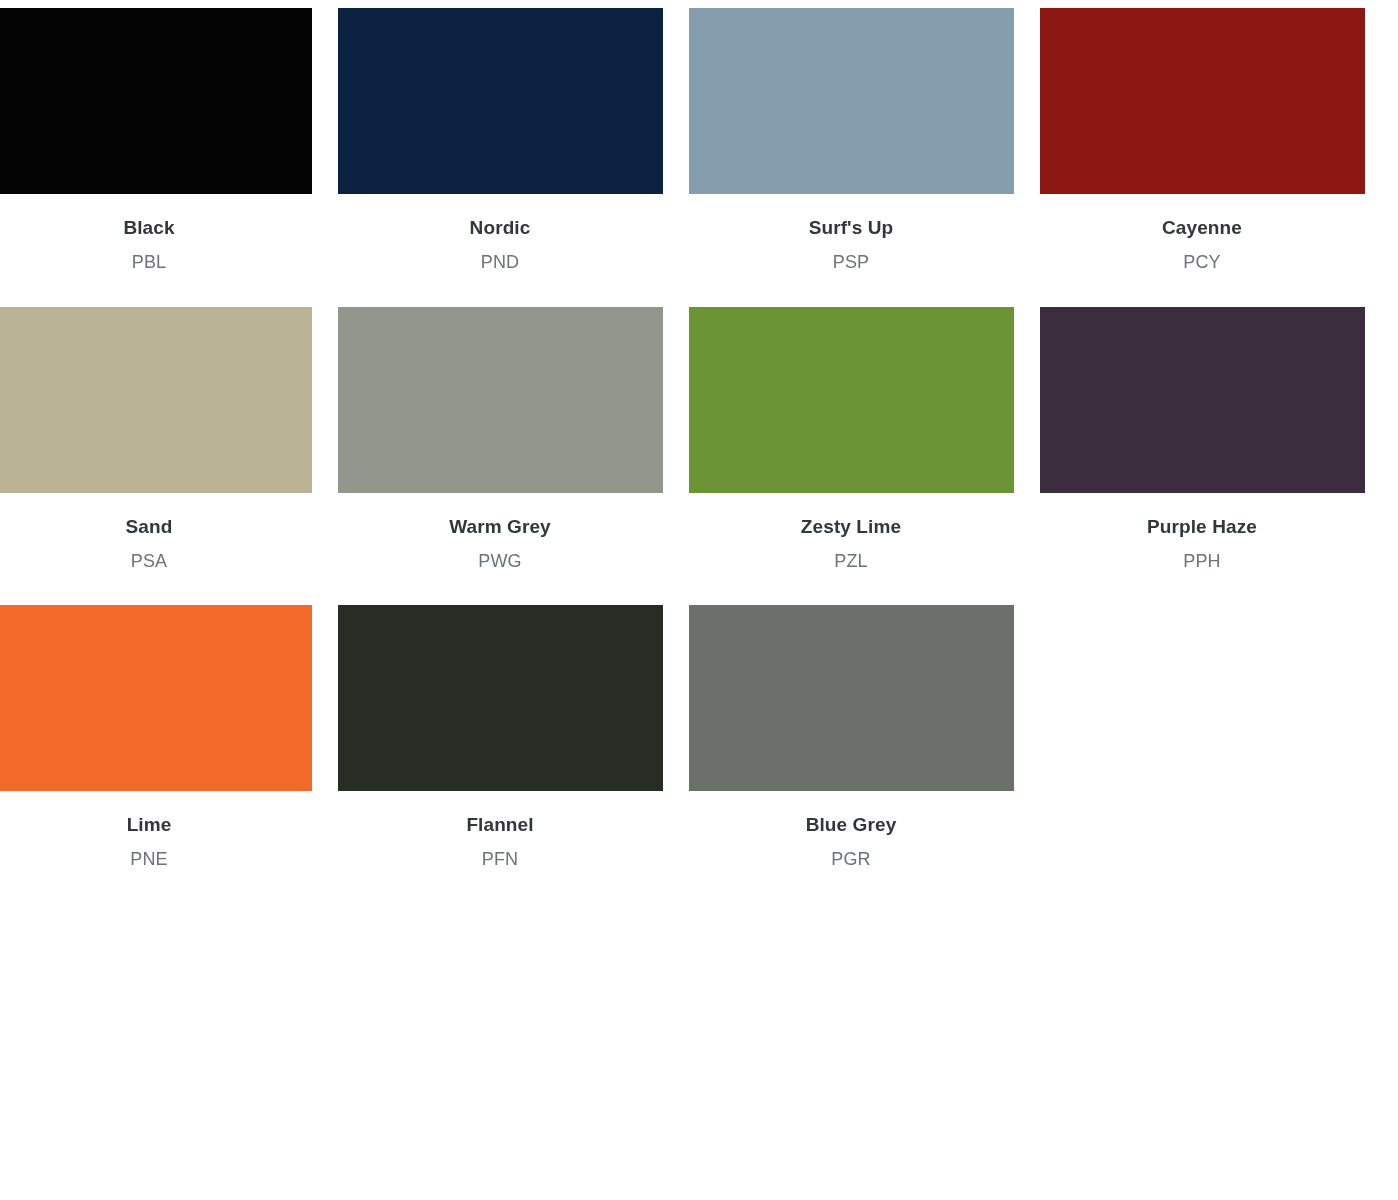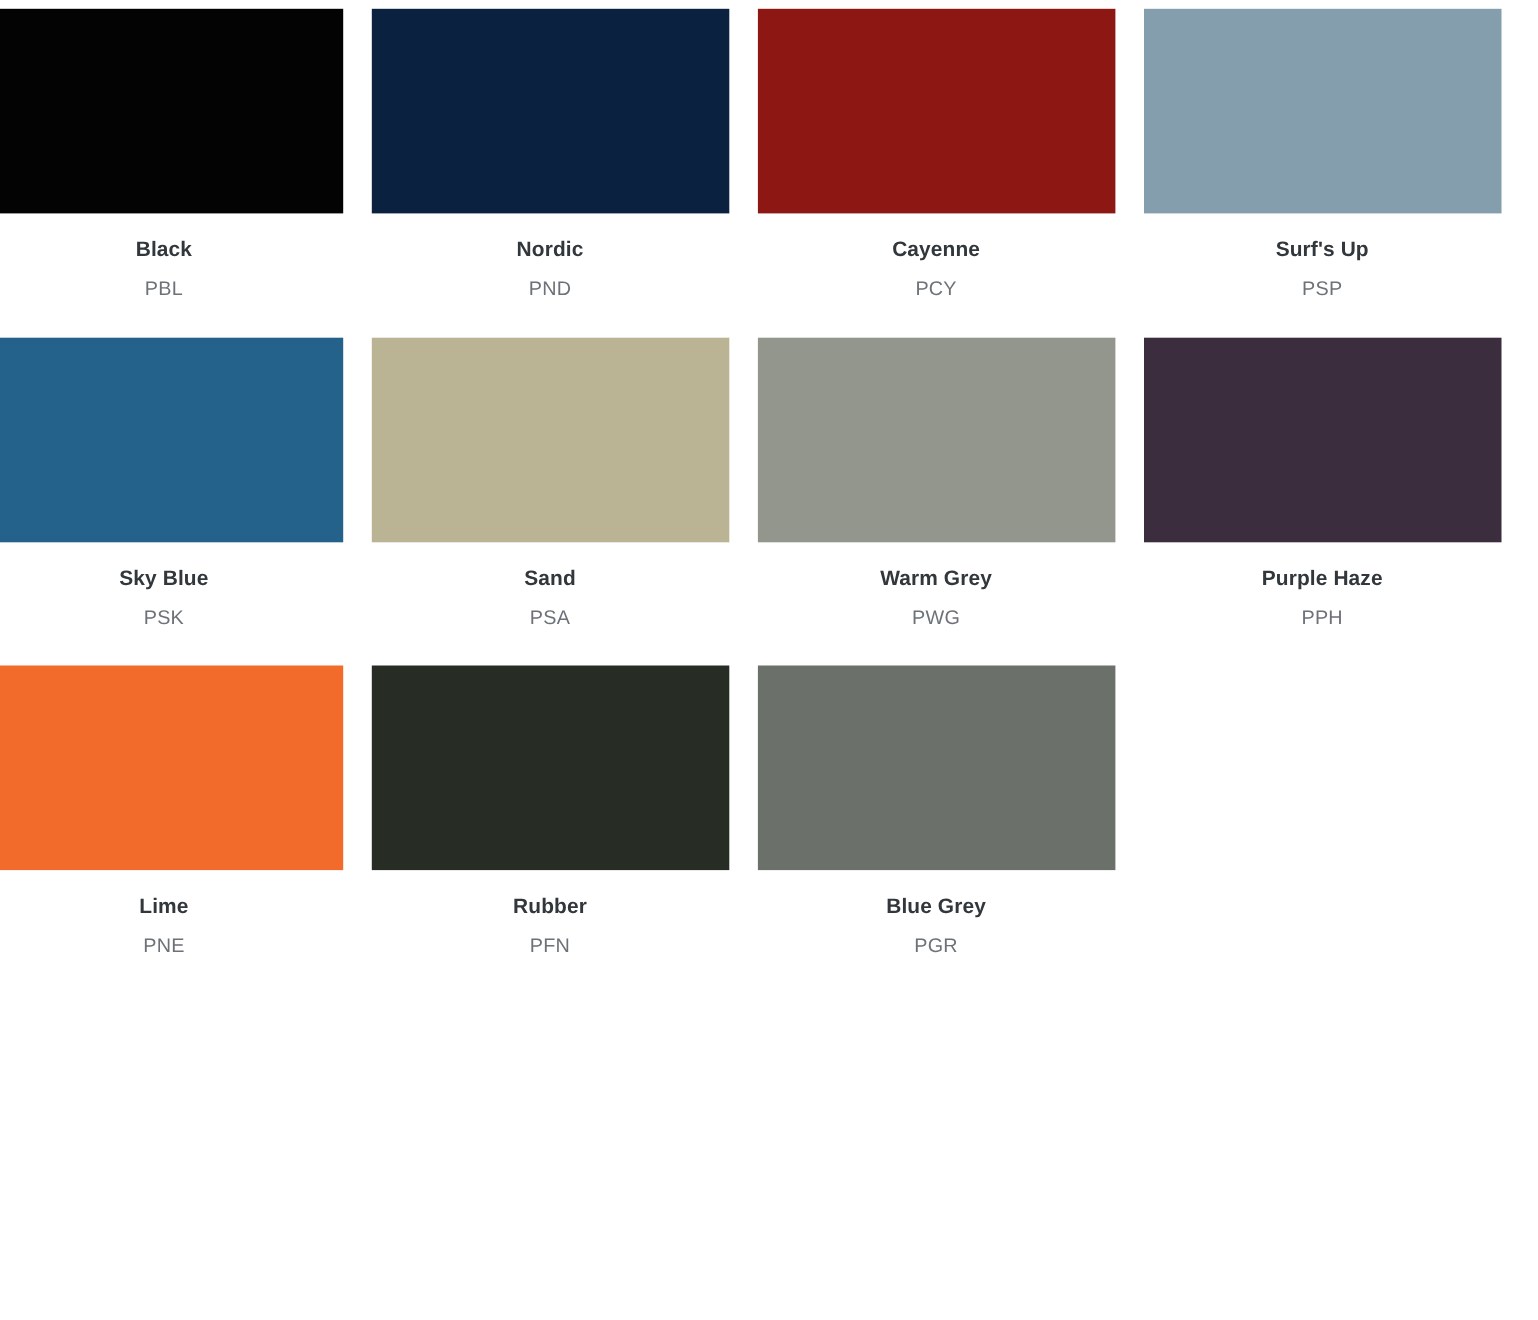--- a/index.html
+++ b/index.html
@@ -66,57 +66,57 @@
       <div class="swatch-chip" style="background-color: rgb(3, 3, 3);"></div>
       <div class="swatch-name">Black</div>
       <div class="swatch-code">PBL</div>
     </div>
     <div class="swatch-card">
       <div class="swatch-chip" style="background-color: rgb(10, 34, 64);"></div>
       <div class="swatch-name">Nordic</div>
       <div class="swatch-code">PND</div>
     </div>
     <div class="swatch-card">
-      <div class="swatch-chip" style="background-color: rgb(141, 23, 19);"></div>
-      <div class="swatch-name">Cayenne</div>
-      <div class="swatch-code">PCY</div>
-    </div>
-    <div class="swatch-card">
       <div class="swatch-chip" style="background-color: rgb(132, 158, 173);"></div>
       <div class="swatch-name">Surf's Up</div>
       <div class="swatch-code">PSP</div>
     </div>
     <div class="swatch-card">
-      <div class="swatch-chip" style="background-color: rgb(36, 98, 140);"></div>
-      <div class="swatch-name">Sky Blue</div>
-      <div class="swatch-code">PSK</div>
+      <div class="swatch-chip" style="background-color: rgb(141, 23, 19);"></div>
+      <div class="swatch-name">Cayenne</div>
+      <div class="swatch-code">PCY</div>
     </div>
     <div class="swatch-card">
       <div class="swatch-chip" style="background-color: rgb(186, 179, 148);"></div>
       <div class="swatch-name">Sand</div>
       <div class="swatch-code">PSA</div>
     </div>
     <div class="swatch-card">
       <div class="swatch-chip" style="background-color: rgb(147, 150, 141);"></div>
       <div class="swatch-name">Warm Grey</div>
       <div class="swatch-code">PWG</div>
+    </div>
+    <div class="swatch-card">
+      <div class="swatch-chip" style="background-color: rgb(107, 148, 52);"></div>
+      <div class="swatch-name">Zesty Lime</div>
+      <div class="swatch-code">PZL</div>
     </div>
     <div class="swatch-card">
       <div class="swatch-chip" style="background-color: rgb(59, 45, 61);"></div>
       <div class="swatch-name">Purple Haze</div>
       <div class="swatch-code">PPH</div>
     </div>
     <div class="swatch-card">
       <div class="swatch-chip" style="background-color: rgb(242, 107, 43);"></div>
       <div class="swatch-name">Lime</div>
       <div class="swatch-code">PNE</div>
     </div>
     <div class="swatch-card">
       <div class="swatch-chip" style="background-color: rgb(39, 44, 37);"></div>
-      <div class="swatch-name">Rubber</div>
+      <div class="swatch-name">Flannel</div>
       <div class="swatch-code">PFN</div>
     </div>
     <div class="swatch-card">
       <div class="swatch-chip" style="background-color: rgb(107, 113, 106);"></div>
       <div class="swatch-name">Blue Grey</div>
       <div class="swatch-code">PGR</div>
     </div>
   </div>
 
 </body></html>

